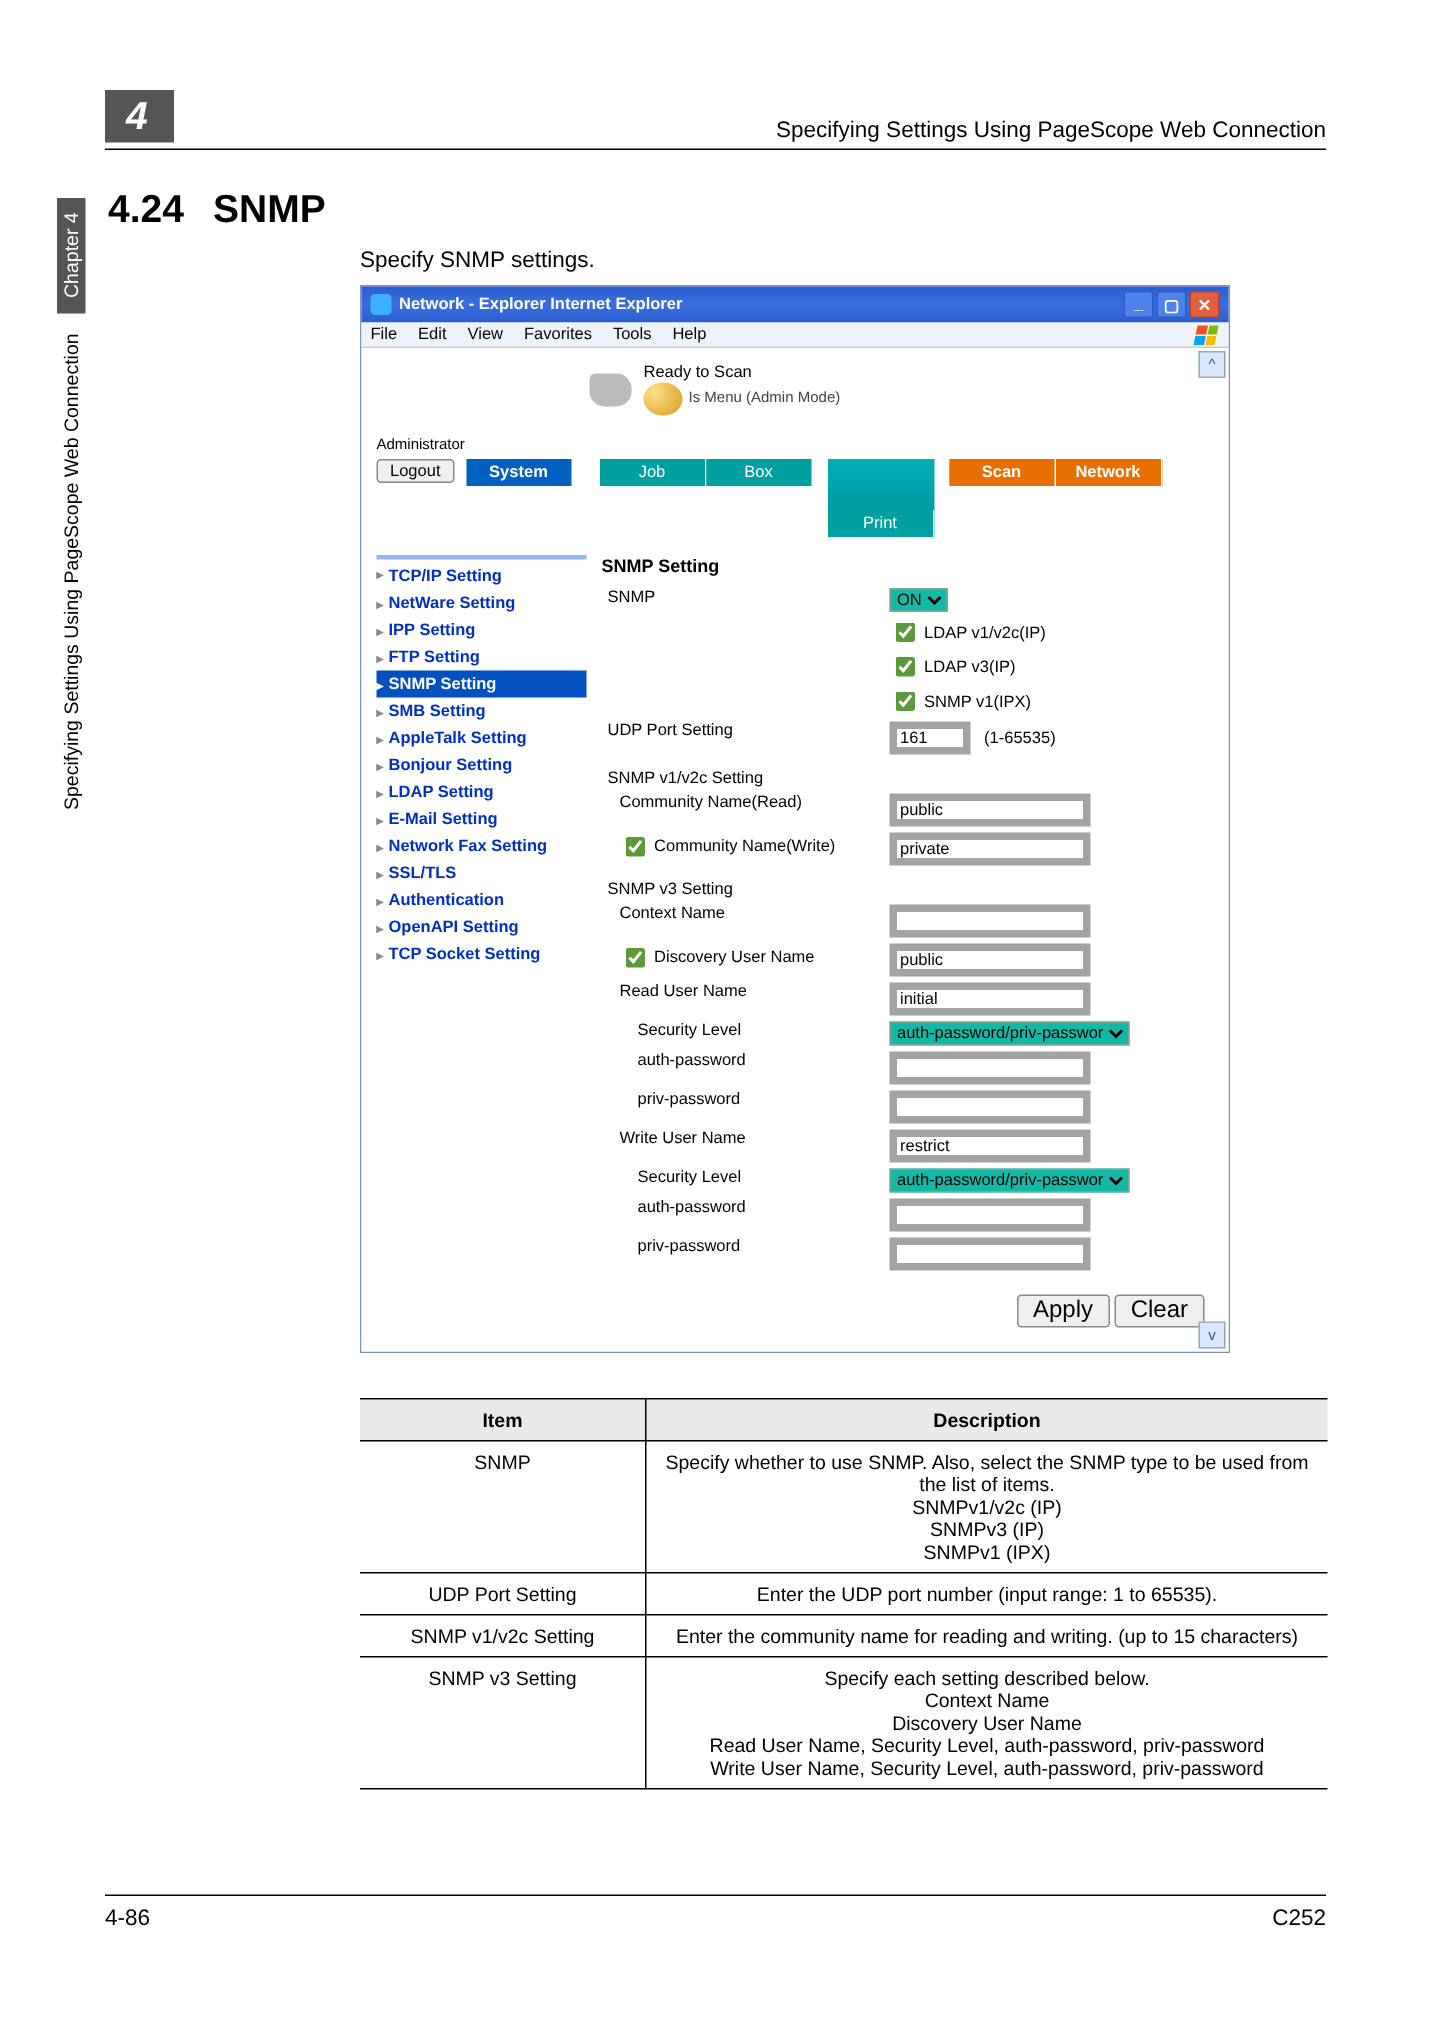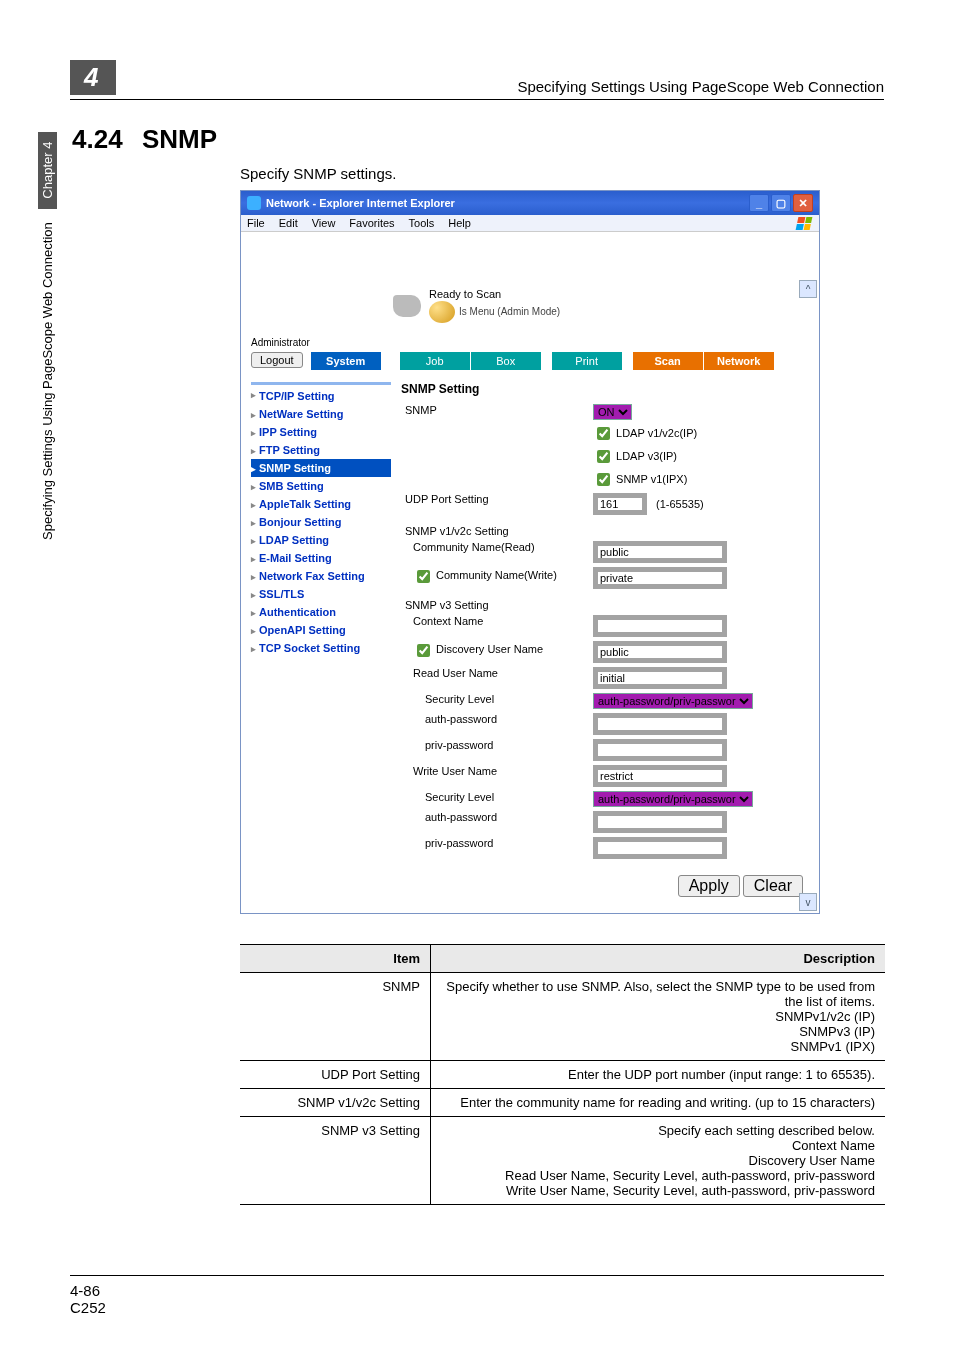--- a/index.html
+++ b/index.html
@@ -88,37 +88,36 @@
   .win-logo-sq span:nth-child(3){background:#00a4ef;}
   .win-logo-sq span:nth-child(4){background:#ffb900;}
 
   .content-area { position: relative; padding: 0 0 10px 0; background:#fff; }
   .scroll-up { position:absolute; right:2px; top:2px; width:16px; height:16px; background:#dbe7ff; border:1px solid #9ab; display:flex; align-items:center; justify-content:center; font-size:10px; color:#456;}
   .scroll-dn { position:absolute; right:2px; bottom:2px; width:16px; height:16px; background:#dbe7ff; border:1px solid #9ab; display:flex; align-items:center; justify-content:center; font-size:10px; color:#456;}
 
   .banner {
     display:flex; align-items:center; gap:8px;
     padding: 10px 0 4px 152px;
-    margin-top: 46px;
   }
   .banner-icon { width:28px; height:22px; border-radius:4px 10px 10px 10px; background:#bbb; }
   .banner-icon2 { width:26px; height:22px; background: radial-gradient(circle at 30% 30%, #ffe08a, #d49a1a); border-radius:50%; position: relative;}
   .banner-text { line-height: 1.2; }
   .banner-text .sub { font-size:10px; color:#444; }
 
   .admin-row { padding: 10px 10px 4px 10px; }
   .admin-label { font-size:10px; margin-bottom:4px; }
   .tab-row { display:flex; align-items:flex-start; gap:0; }
   .logout-btn { font-size:11px; padding:1px 8px; background:#efefef; border:1px solid #888; border-radius:3px; margin-right:8px;}
   .tab { color:#fff; font-size:11px; padding:3px 0; width:70px; text-align:center; border-right:1px solid #fff;}
   .tab.gap { background:transparent; width:18px; border:none; }
   .tab.system { background:#0060c0; font-weight:bold;}
   .tab.job { background:#00a0a0; }
   .tab.box { background:#00a0a0; }
-  .tab.print { background:#00a0a0; }
+  .tab.print { background:#00a0a0;margin-top:34px; }
   .tab.scan { background:#e87000; font-weight:bold;}
   .tab.network { background:#e87000; font-weight:bold;}
   .group-a { background: linear-gradient(to bottom,#00b0b8,#009093); display:flex;}
   .group-b { background: linear-gradient(to bottom,#f08010,#e07000); display:flex;}
 
   .body-split { display:flex; padding: 6px 10px 0 10px; gap:10px;}
   .sidemenu { width:140px; }
   .sidemenu a {
     display:block; color:#0030c0; font-weight:bold; font-size:11px;
     padding:3px 4px 3px 8px; text-decoration:none; position:relative;
@@ -131,54 +130,53 @@
   .sidemenu a.topline { border-top: 3px solid #8fb6ee; margin-top:2px; padding-top:5px;}
 
   .pane { flex:1; }
   .pane h3 { font-size:12px; font-weight:bold; margin:2px 0 6px 0; }
   .formtbl { width:100%; border-collapse: collapse; font-size:11px; }
   .formtbl td { padding:2px 4px; vertical-align: top;}
   .formtbl td.lbl { width:160px; }
   .indent1 { padding-left:12px !important; }
   .indent2 { padding-left:24px !important; }
   input.txt { font-size:11px; border:5px solid #a3a3a3; padding:0 2px;}
-  select { font-size:11px; border:1px solid #7a9; background:#a21caf;}
+  select { font-size:11px; border:1px solid #7a9; background:#14b8a6;}
   .cb { accent-color: #5a9a3a; width:13px; height:13px; vertical-align:middle; }
   .port-note { margin-left:6px; font-size:11px;}
   .btn-row { text-align:right; padding: 14px 6px 6px 0;}
   .btn { font-size:16px; padding:1px 10px; background:#efefef; border:1px solid #888; border-radius:3px;}
 
   
   .desc-table {
     width: 645px;
     margin: 30px 0 0 170px;
     border-collapse: collapse;
     font-size: 13px;
   }
   .desc-table th, .desc-table td {
     border-top:1px solid #000;
     border-bottom:1px solid #000;
     padding: 6px 10px;
-    text-align:right;
+    text-align:center;
     vertical-align:top;
   }
   .desc-table th { background:#e9e9e9; font-weight:bold;}
   .desc-table td:first-child, .desc-table th:first-child {
     border-right:1px solid #000;
     width:170px;
   }
 
   .footer {
     display:flex;
     border-top:1px solid #000;
     margin-top: 70px;
     padding-top:6px;
     font-size:15px;
     justify-content: space-between;
-    flex-direction: column;
   }
 
   
   .sidetab {
     position:absolute;
     left: 40px;
     top: 540px;
     transform: rotate(-90deg);
     transform-origin: left top;
     font-size: 13px;

